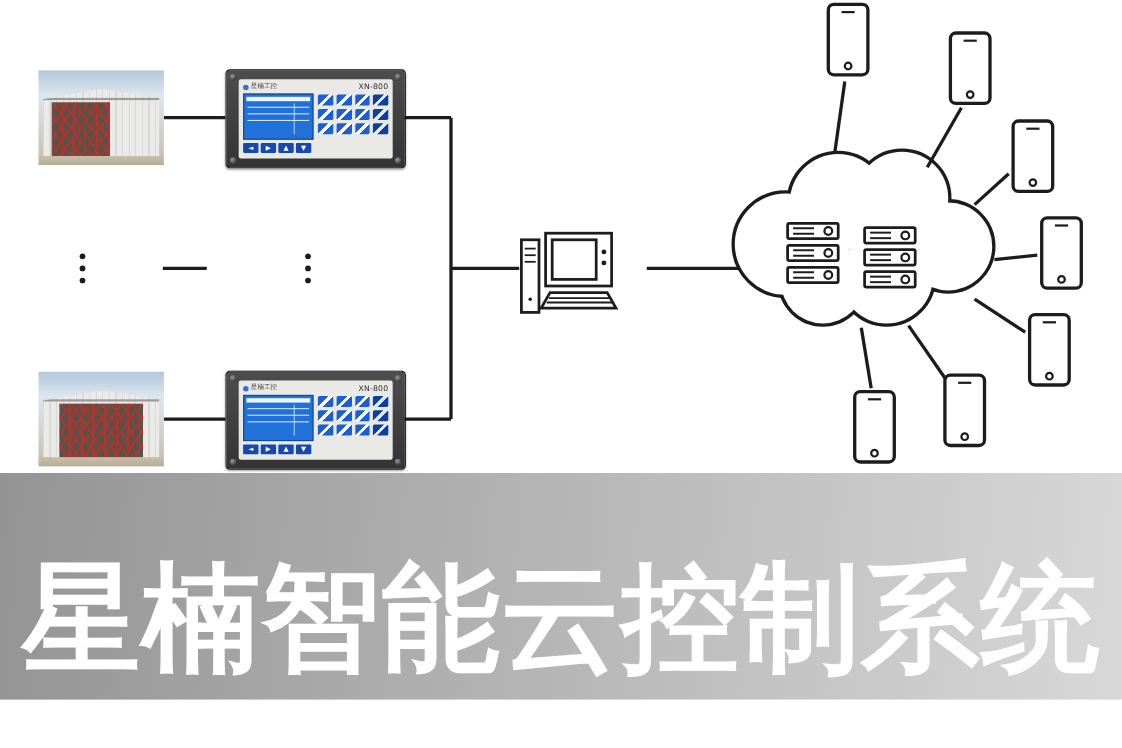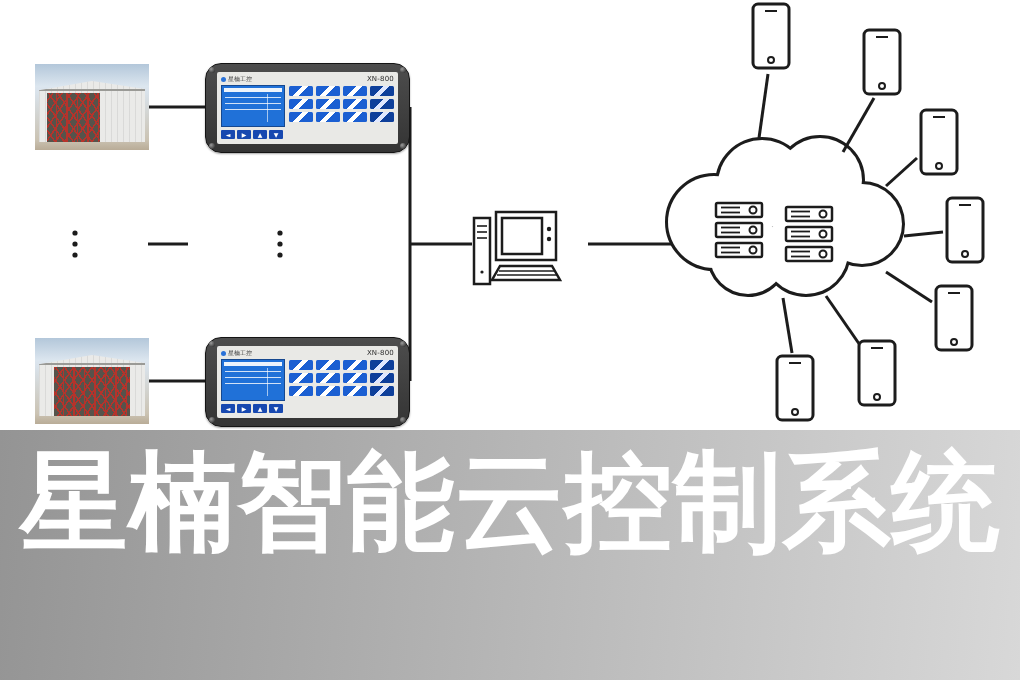--- a/index.html
+++ b/index.html
@@ -47,21 +47,21 @@
   .photo.p1 .opening{left:8%;right:42%;}
   .photo.p2 .opening{left:14%;right:14%;}
   .truss{position:absolute;inset:0;
     background:
       repeating-linear-gradient(55deg, transparent 0 6px, var(--truss_red) 6px 7.5px),
       repeating-linear-gradient(-55deg, transparent 0 6px, var(--truss_red) 6px 7.5px),
       repeating-linear-gradient(90deg, transparent 0 9px, var(--truss_red) 9px 10.5px);
     opacity:.9;}
   
   .controller{position:absolute;width:162px;height:88px;background:linear-gradient(#4d4d4d,#343434);
-    border:1px solid #141414;border-radius:16px;box-shadow:0 1px 2px rgba(0,0,0,.35);padding-left:41px;}
+    border:1px solid #141414;border-radius:4px;box-shadow:0 1px 2px rgba(0,0,0,.35);}
   .screw{position:absolute;width:6px;height:6px;border-radius:50%;
     background:radial-gradient(circle at 35% 35%, #9a9a9a, #1a1a1a);}
   .screw.tl{left:3px;top:3px;}  .screw.tr{right:3px;top:3px;}
   .screw.bl{left:3px;bottom:3px;}  .screw.br{right:3px;bottom:3px;}
   .panel{position:absolute;left:11px;right:11px;top:8px;bottom:8px;background:#e9e9e6;
     border-radius:2px;padding:2px 4px;box-sizing:border-box;}
   .ctl-header{display:flex;justify-content:space-between;align-items:center;height:10px;}
   .brand{display:flex;align-items:center;gap:2px;font-size:6px;color:#3a3a3a;line-height:10px;}
   .logo-dot{width:5px;height:5px;border-radius:50%;background:#2a72d8;display:inline-block;}
   .model{font-size:7px;color:#2c2c2c;letter-spacing:.2px;}
@@ -75,23 +75,23 @@
   .navrow{display:flex;gap:2px;margin-top:3px;}
   .navkey{width:14px;height:9px;background:var(--nav_key);color:#fff;font-size:6px;line-height:9px;
     text-align:center;border-radius:1px;}
   .keypad{flex:1;display:grid;grid-template-columns:repeat(4,1fr);gap:3px 3px;align-content:start;
     margin-top:1px;}
   .key{height:10px;border-radius:1.5px;
     background:linear-gradient(135deg, var(--key) 40%, #ffffff 40%, #ffffff 58%, var(--key) 58%);}
   .key.dark{
     background:linear-gradient(135deg, var(--key_dark) 40%, #dfe7ff 40%, #dfe7ff 58%, var(--key_dark) 58%);}
   
-  .banner{position:absolute;left:0;top:430px;width:1020px;height:250px;
+  .banner{position:absolute;left:0;top:430px;width:1020px;height:206px;
     background:linear-gradient(95deg, var(--banner_from), var(--banner_to));
-    display:flex;align-items:flex-start;justify-content:center;}
+    display:flex;align-items:flex-end;justify-content:center;}
   .banner-title{color:#ffffff;font-size:108px;font-weight:600;white-space:nowrap;letter-spacing:1px;}
 </style>
 <title>星楠智能云控制系统</title></head>
 <body>
 
 <div class="stage">
 
   <svg class="diagram-svg" width="1020" height="430" viewBox="0 0 1020 430">
 
     <g>

